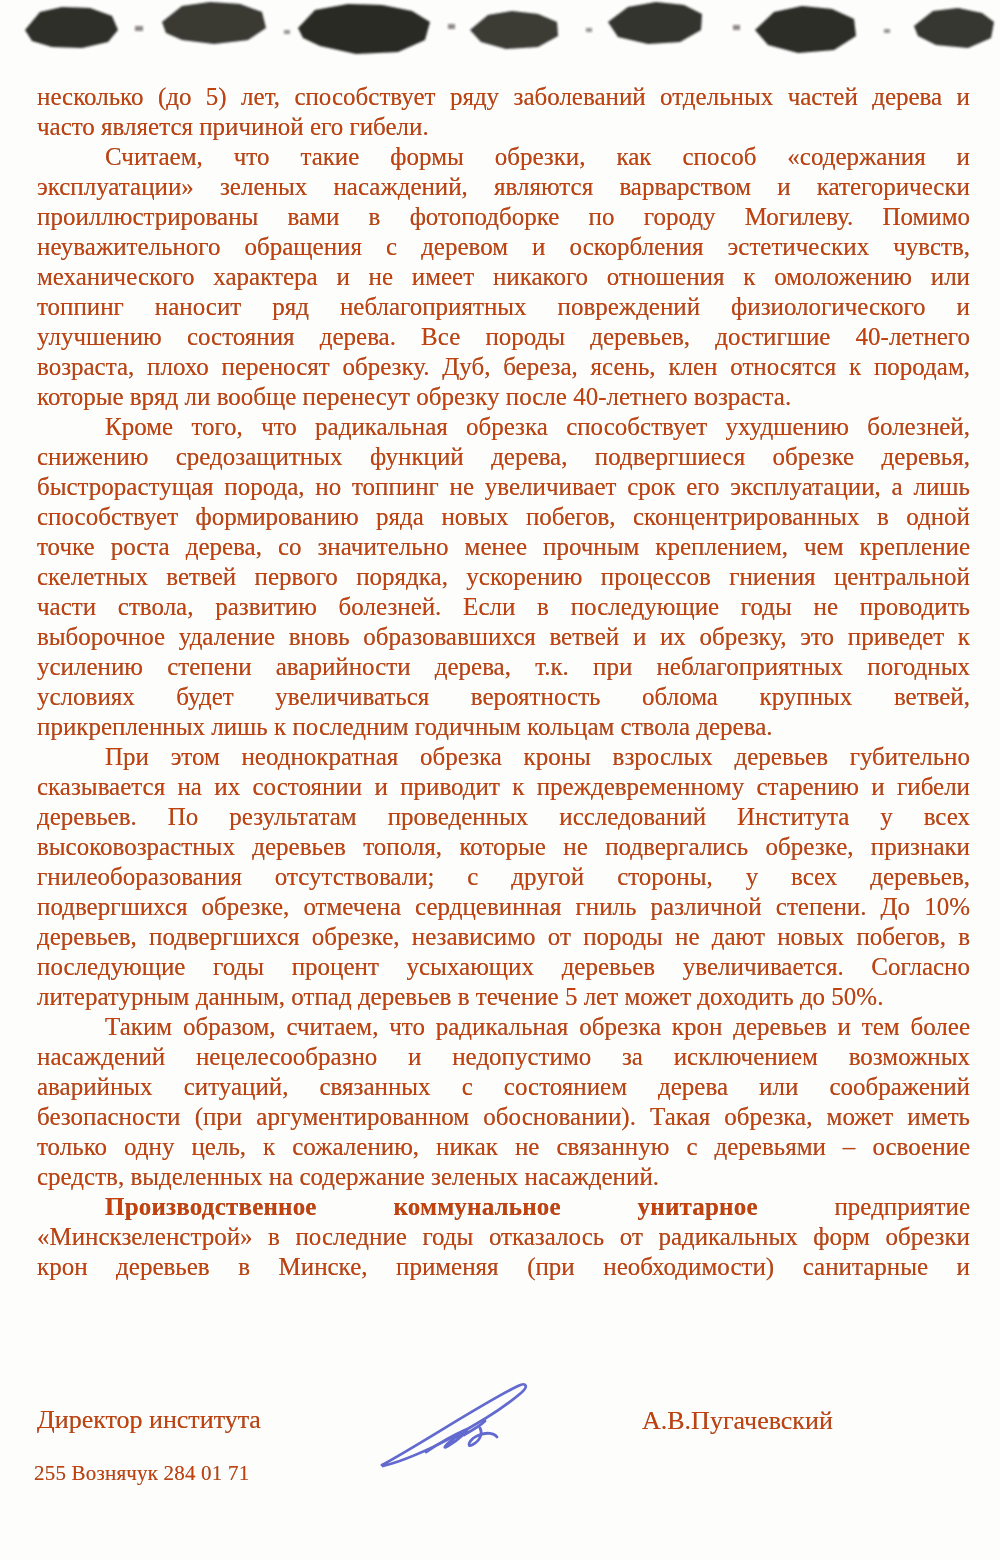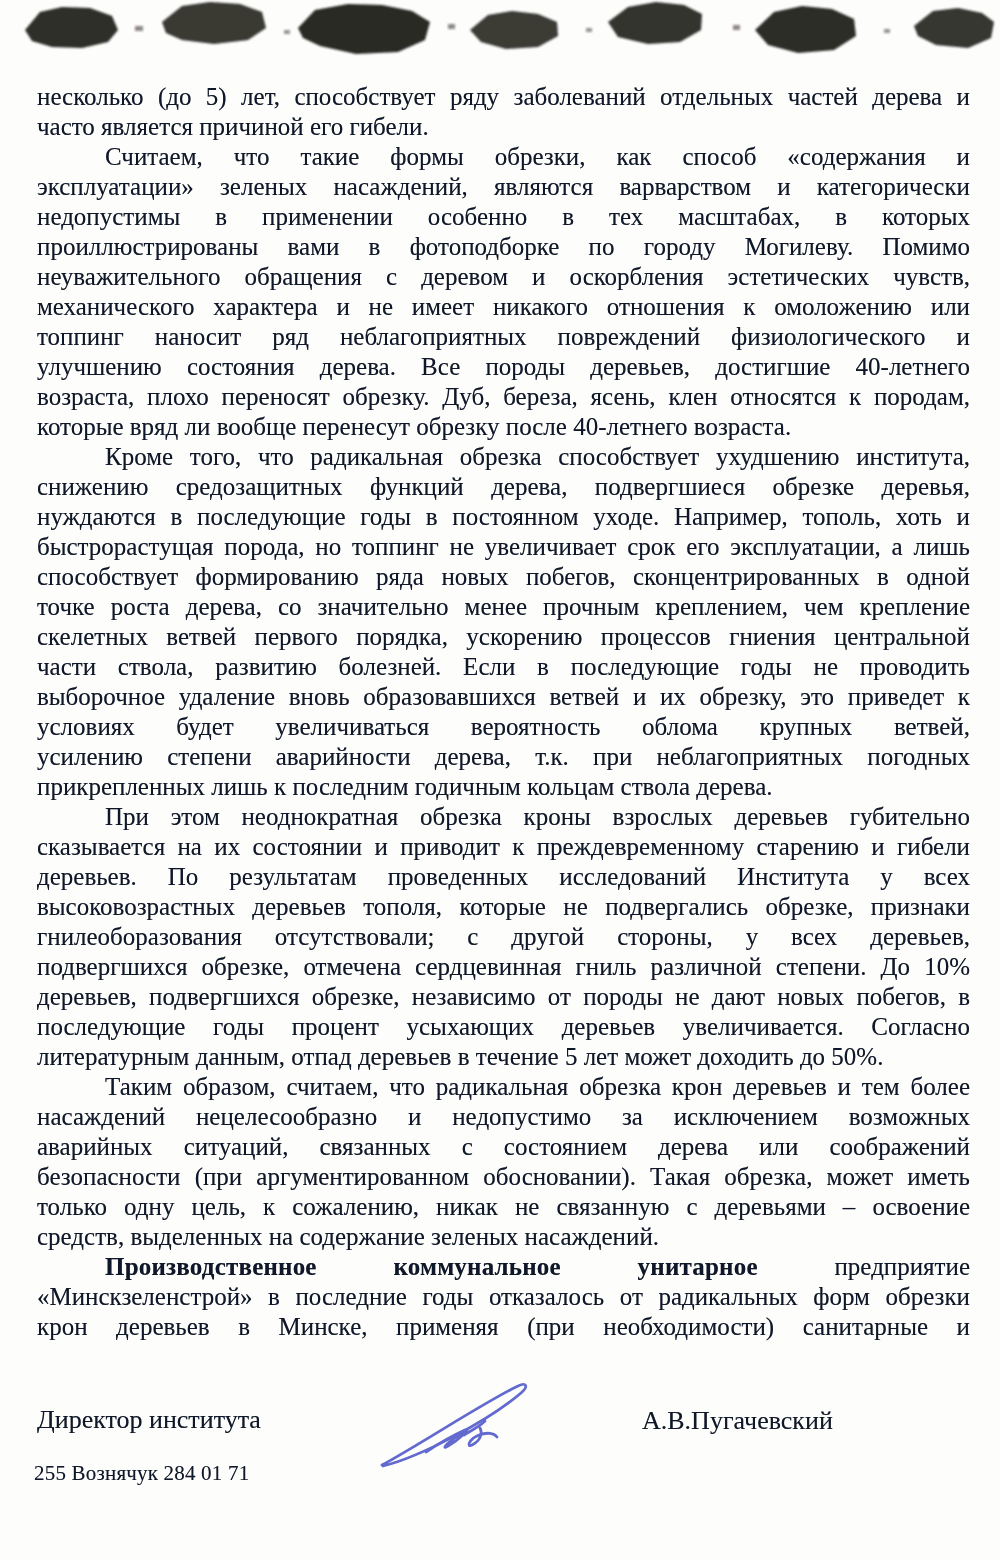--- a/index.html
+++ b/index.html
@@ -9,21 +9,21 @@
     height: 1560px;
     overflow: hidden;
     background: #fdfdfc;
   }
   .page {
     position: relative;
     width: 1000px;
     height: 1560px;
     background: #fdfdfc;
     font-family: "Liberation Serif", "DejaVu Serif", serif;
-    color: #0f172a;
+    color: #c2410c;
   }
   .smudges {
     position: absolute;
     left: 0; top: 0;
     width: 1000px; height: 70px;
   }
   .doc-body {
     position: absolute;
     left: 37px;
     top: 82px;
@@ -97,41 +97,39 @@
   </svg>
 
   <div class="doc-body">
       <div class="para">
         <div class="line">несколько (до 5) лет, способствует ряду заболеваний отдельных частей дерева и</div>
         <div class="line final">часто является причиной его гибели.</div>
       </div>
       <div class="para">
         <div class="line indent">Считаем, что такие формы обрезки, как способ «содержания и</div>
         <div class="line">эксплуатации» зеленых насаждений, являются варварством и категорически</div>
-        <div class="line">недопустимы в применении особенно в тех масштабах, в которых</div>
         <div class="line">проиллюстрированы вами в фотоподборке по городу Могилеву. Помимо</div>
         <div class="line">неуважительного обращения с деревом и оскорбления эстетических чувств,</div>
         <div class="line">механического характера и не имеет никакого отношения к омоложению или</div>
         <div class="line">топпинг наносит ряд неблагоприятных повреждений физиологического и</div>
         <div class="line">улучшению состояния дерева. Все породы деревьев, достигшие 40-летнего</div>
         <div class="line">возраста, плохо переносят обрезку. Дуб, береза, ясень, клен относятся к породам,</div>
         <div class="line final">которые вряд ли вообще перенесут обрезку после 40-летнего возраста.</div>
       </div>
       <div class="para">
-        <div class="line indent">Кроме того, что радикальная обрезка способствует ухудшению института,</div>
+        <div class="line indent">Кроме того, что радикальная обрезка способствует ухудшению болезней,</div>
         <div class="line">снижению средозащитных функций дерева, подвергшиеся обрезке деревья,</div>
-        <div class="line">нуждаются в последующие годы в постоянном уходе. Например, тополь, хоть и</div>
         <div class="line">быстрорастущая порода, но топпинг не увеличивает срок его эксплуатации, а лишь</div>
         <div class="line">способствует формированию ряда новых побегов, сконцентрированных в одной</div>
         <div class="line">точке роста дерева, со значительно менее прочным креплением, чем крепление</div>
         <div class="line">скелетных ветвей первого порядка, ускорению процессов гниения центральной</div>
         <div class="line">части ствола, развитию болезней. Если в последующие годы не проводить</div>
         <div class="line">выборочное удаление вновь образовавшихся ветвей и их обрезку, это приведет к</div>
+        <div class="line">усилению степени аварийности дерева, т.к. при неблагоприятных погодных</div>
         <div class="line">условиях будет увеличиваться вероятность облома крупных ветвей,</div>
-        <div class="line">усилению степени аварийности дерева, т.к. при неблагоприятных погодных</div>
         <div class="line final">прикрепленных лишь к последним годичным кольцам ствола дерева.</div>
       </div>
       <div class="para">
         <div class="line indent">При этом неоднократная обрезка кроны взрослых деревьев губительно</div>
         <div class="line">сказывается на их состоянии и приводит к преждевременному старению и гибели</div>
         <div class="line">деревьев. По результатам проведенных исследований Института у всех</div>
         <div class="line">высоковозрастных деревьев тополя, которые не подвергались обрезке, признаки</div>
         <div class="line">гнилеоборазования отсутствовали; с другой стороны, у всех деревьев,</div>
         <div class="line">подвергшихся обрезке, отмечена сердцевинная гниль различной степени. До 10%</div>
         <div class="line">деревьев, подвергшихся обрезке, независимо от породы не дают новых побегов, в</div>

